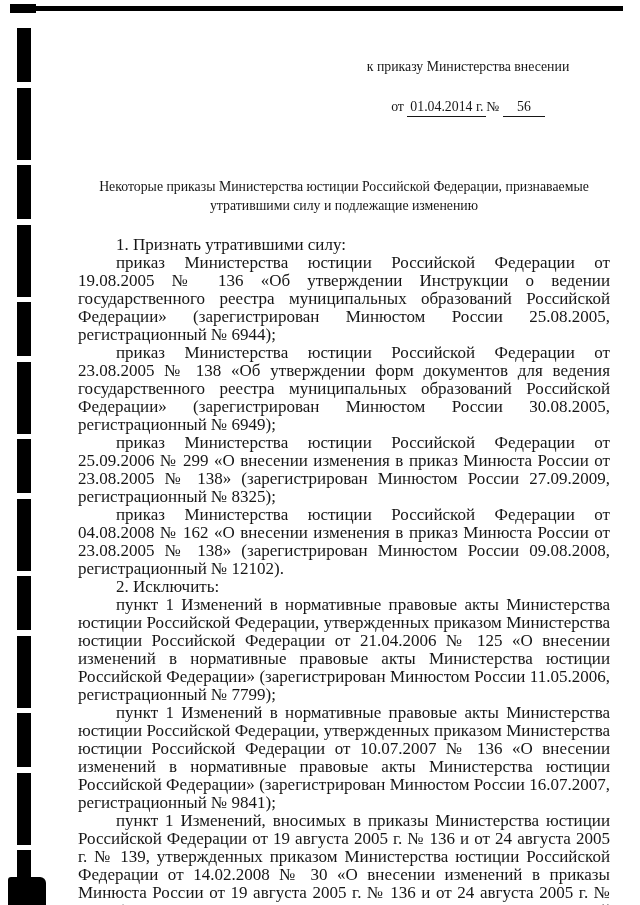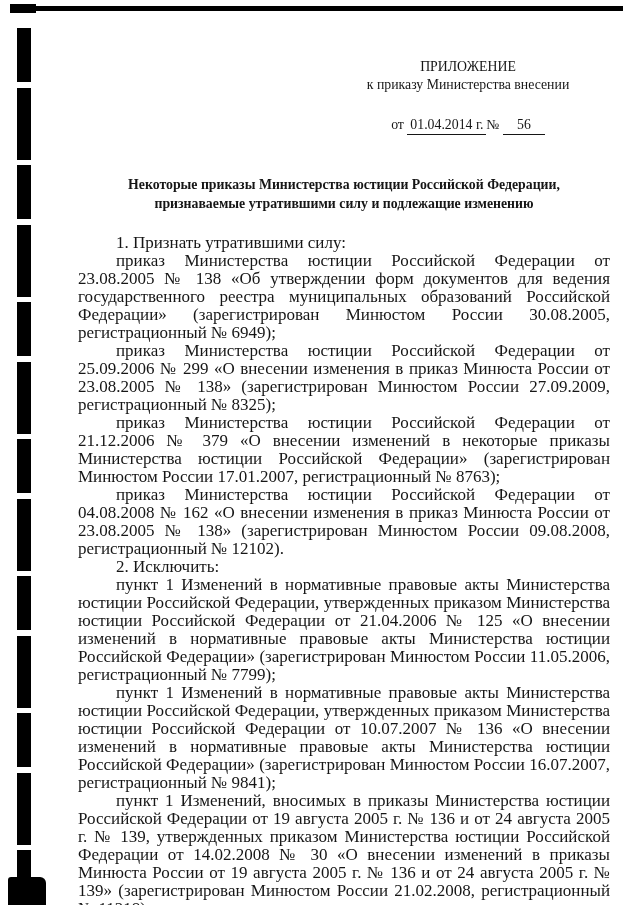--- a/index.html
+++ b/index.html
@@ -79,24 +79,24 @@
   .u {
     display: inline-block;
     border-bottom: 1px solid #161616;
     padding: 0 3px;
   }
   .u.num {
     padding: 0 14px;
     margin-top: 12px;
   }
   .title {
-    margin: 40px auto 0 auto;
+    margin: 60px auto 0 auto;
     max-width: 502px;
     text-align: center;
-    font-weight: bold;
+    font-weight: normal;
     font-size: 13.8px;
     line-height: 19px;
   }
   .body-text {
     margin-top: 21px;
     font-size: 17px;
     line-height: 18px;
   }
   .body-text p {
     margin: 0;
@@ -110,32 +110,31 @@
 <div class="page">
 
   <div class="scan-top"></div>
   <div class="scan-top-thick"></div>
   <div class="scan-left"></div>
   <div class="scan-blob"></div>
 
   <div class="content">
 
     <div class="header-block">
-      <div>ПРИЛОЖЕНИЕ</div>
       <div>к приказу Министерства внесении</div>
       <div class="date-line"><span>от</span> <span class="u">01.04.2014 г.</span><span>№</span> <span class="u num">56</span></div>
     </div>
 
     <div class="title">Некоторые приказы Министерства юстиции Российской Федерации, признаваемые утратившими силу и подлежащие изменению</div>
 
     <div class="body-text">
       <p>1. Признать утратившими силу:</p>
+      <p>приказ Министерства юстиции Российской Федерации от 19.08.2005 № 136 «Об утверждении Инструкции о ведении государственного реестра муниципальных образований Российской Федерации» (зарегистрирован Минюстом России 25.08.2005, регистрационный № 6944);</p>
       <p>приказ Министерства юстиции Российской Федерации от 23.08.2005 № 138 «Об утверждении форм документов для ведения государственного реестра муниципальных образований Российской Федерации» (зарегистрирован Минюстом России 30.08.2005, регистрационный № 6949);</p>
       <p>приказ Министерства юстиции Российской Федерации от 25.09.2006 № 299 «О внесении изменения в приказ Минюста России от 23.08.2005 № 138» (зарегистрирован Минюстом России 27.09.2009, регистрационный № 8325);</p>
-      <p>приказ Министерства юстиции Российской Федерации от 21.12.2006 № 379 «О внесении изменений в некоторые приказы Министерства юстиции Российской Федерации» (зарегистрирован Минюстом России 17.01.2007, регистрационный № 8763);</p>
       <p>приказ Министерства юстиции Российской Федерации от 04.08.2008 № 162 «О внесении изменения в приказ Минюста России от 23.08.2005 № 138» (зарегистрирован Минюстом России 09.08.2008, регистрационный № 12102).</p>
       <p>2. Исключить:</p>
       <p>пункт 1 Изменений в нормативные правовые акты Министерства юстиции Российской Федерации, утвержденных приказом Министерства юстиции Российской Федерации от 21.04.2006 № 125 «О внесении изменений в нормативные правовые акты Министерства юстиции Российской Федерации» (зарегистрирован Минюстом России 11.05.2006, регистрационный № 7799);</p>
       <p>пункт 1 Изменений в нормативные правовые акты Министерства юстиции Российской Федерации, утвержденных приказом Министерства юстиции Российской Федерации от 10.07.2007 № 136 «О внесении изменений в нормативные правовые акты Министерства юстиции Российской Федерации» (зарегистрирован Минюстом России 16.07.2007, регистрационный № 9841);</p>
       <p>пункт 1 Изменений, вносимых в приказы Министерства юстиции Российской Федерации от 19 августа 2005 г. № 136 и от 24 августа 2005 г. № 139, утвержденных приказом Министерства юстиции Российской Федерации от 14.02.2008 № 30 «О внесении изменений в приказы Минюста России от 19 августа 2005 г. № 136 и от 24 августа 2005 г. № 139» (зарегистрирован Минюстом России 21.02.2008, регистрационный № 11218);</p>
     </div>
 
   </div>
 </div>
 

